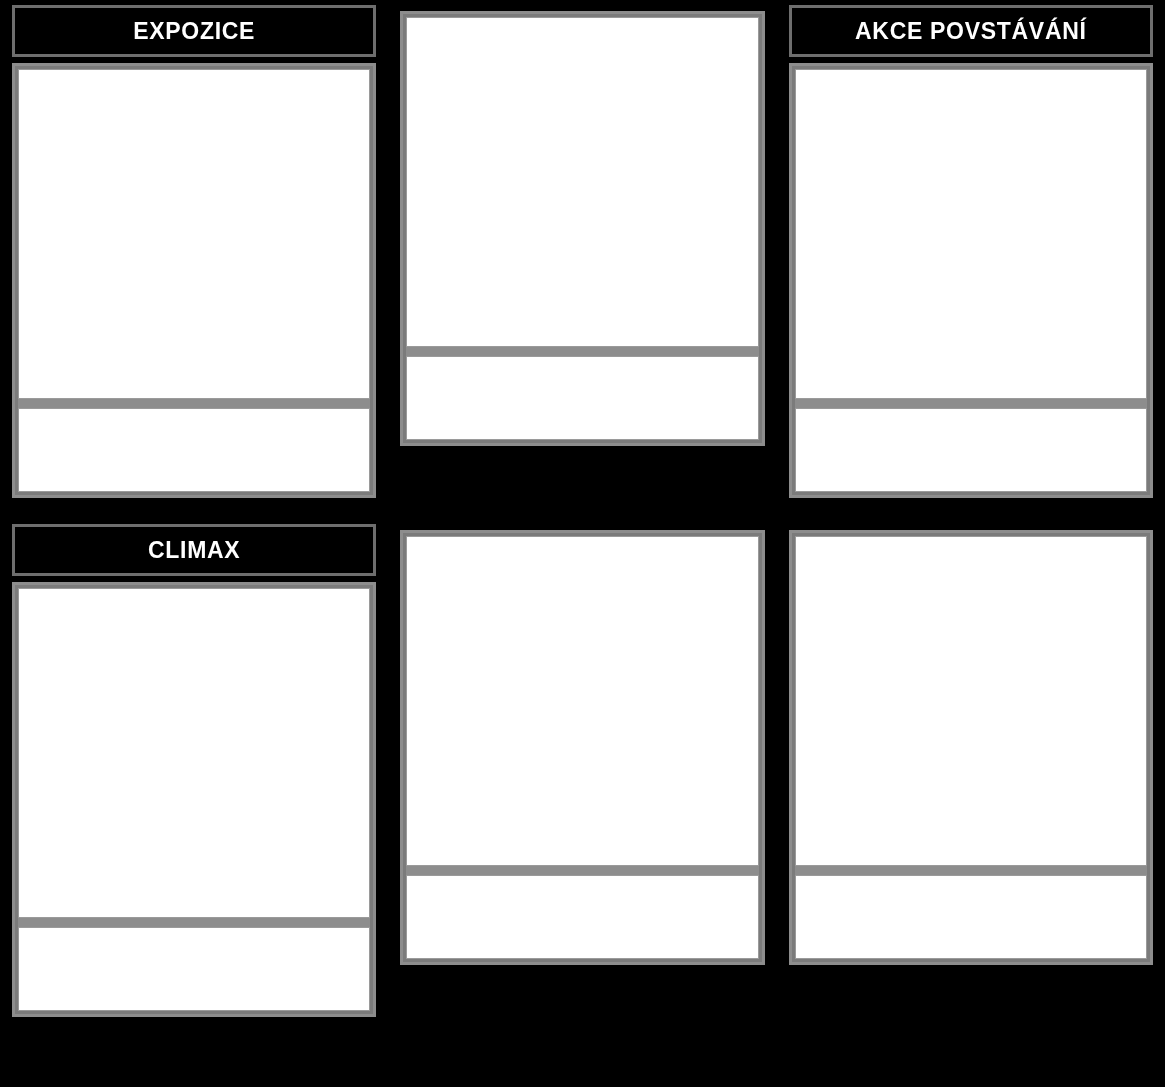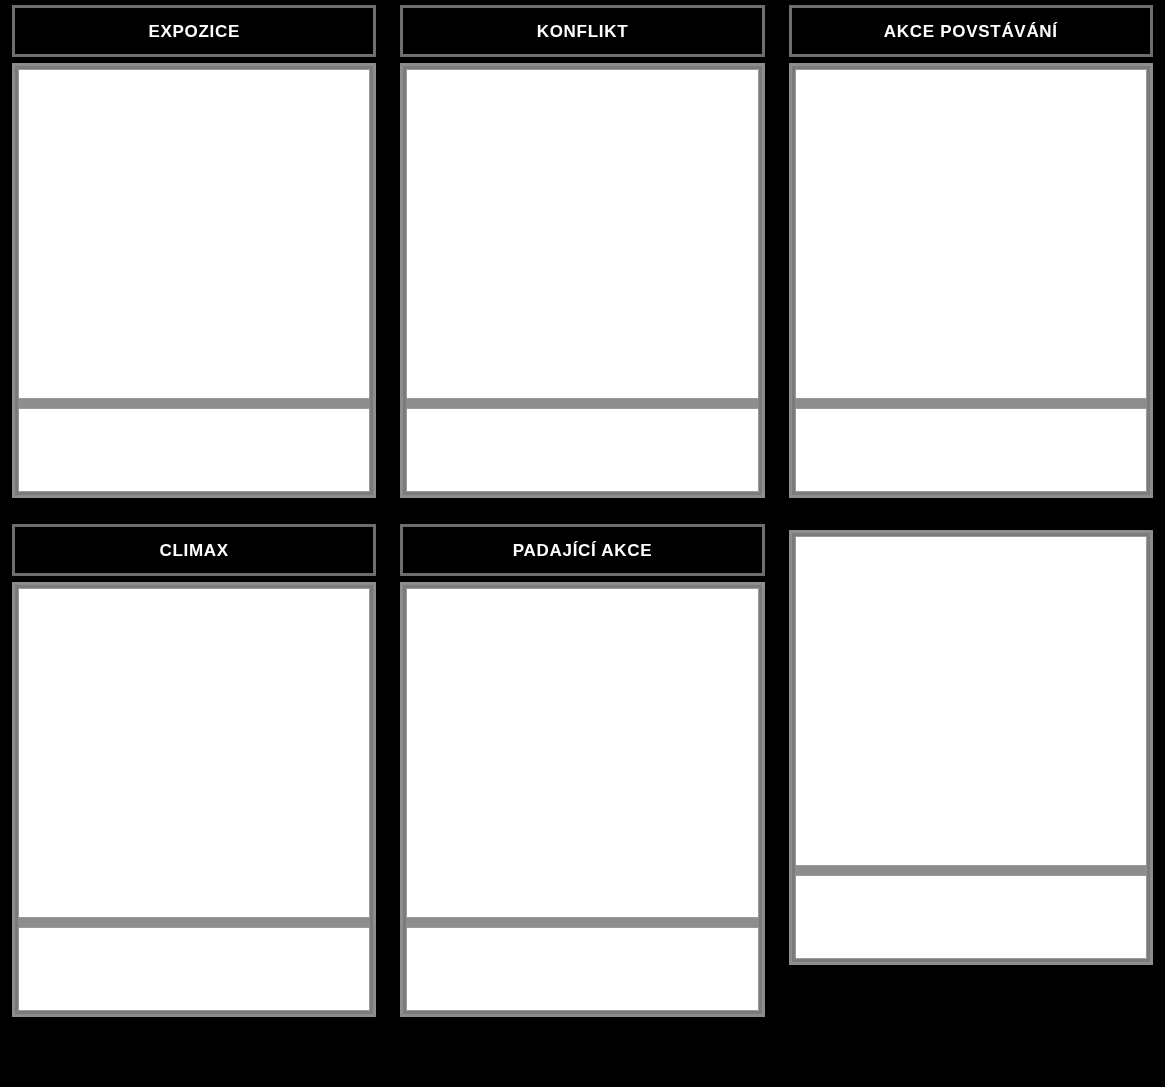--- a/index.html
+++ b/index.html
@@ -69,21 +69,21 @@
     background: #000000;
     border: 3px solid #6e6e6e;
     box-sizing: border-box;
     display: flex;
     align-items: center;
     justify-content: center;
     position: relative;
   }
   .panel-header-label {
     color: #ffffff;
-    font-size: 17px;
+    font-size: 23px;
     font-weight: bold;
     letter-spacing: 0.7px;
     text-align: center;
     line-height: 1;
     white-space: nowrap;
     font-family: "Liberation Sans", sans-serif;
   }
 
   
   .panel-body {
@@ -149,23 +149,20 @@
         <div class="cell-divider"></div>
         <div class="cell-caption">
           <span class="cell-text"></span>
         </div>
       </div>
     </div>
 
     <div class="panel-sep"></div>
 
     <div class="panel panel-2">
-      <div class="panel-header">
-        <span class="panel-header-label">KONFLIKT</span>
-      </div>
       <div class="panel-body">
         <div class="cell-image">
           <span class="cell-text"></span>
         </div>
         <div class="cell-divider"></div>
         <div class="cell-caption">
           <span class="cell-text"></span>
         </div>
       </div>
     </div>
@@ -204,23 +201,20 @@
         <div class="cell-divider"></div>
         <div class="cell-caption">
           <span class="cell-text"></span>
         </div>
       </div>
     </div>
 
     <div class="panel-sep"></div>
 
     <div class="panel panel-2">
-      <div class="panel-header">
-        <span class="panel-header-label">PADAJÍCÍ AKCE</span>
-      </div>
       <div class="panel-body">
         <div class="cell-image">
           <span class="cell-text"></span>
         </div>
         <div class="cell-divider"></div>
         <div class="cell-caption">
           <span class="cell-text"></span>
         </div>
       </div>
     </div>

